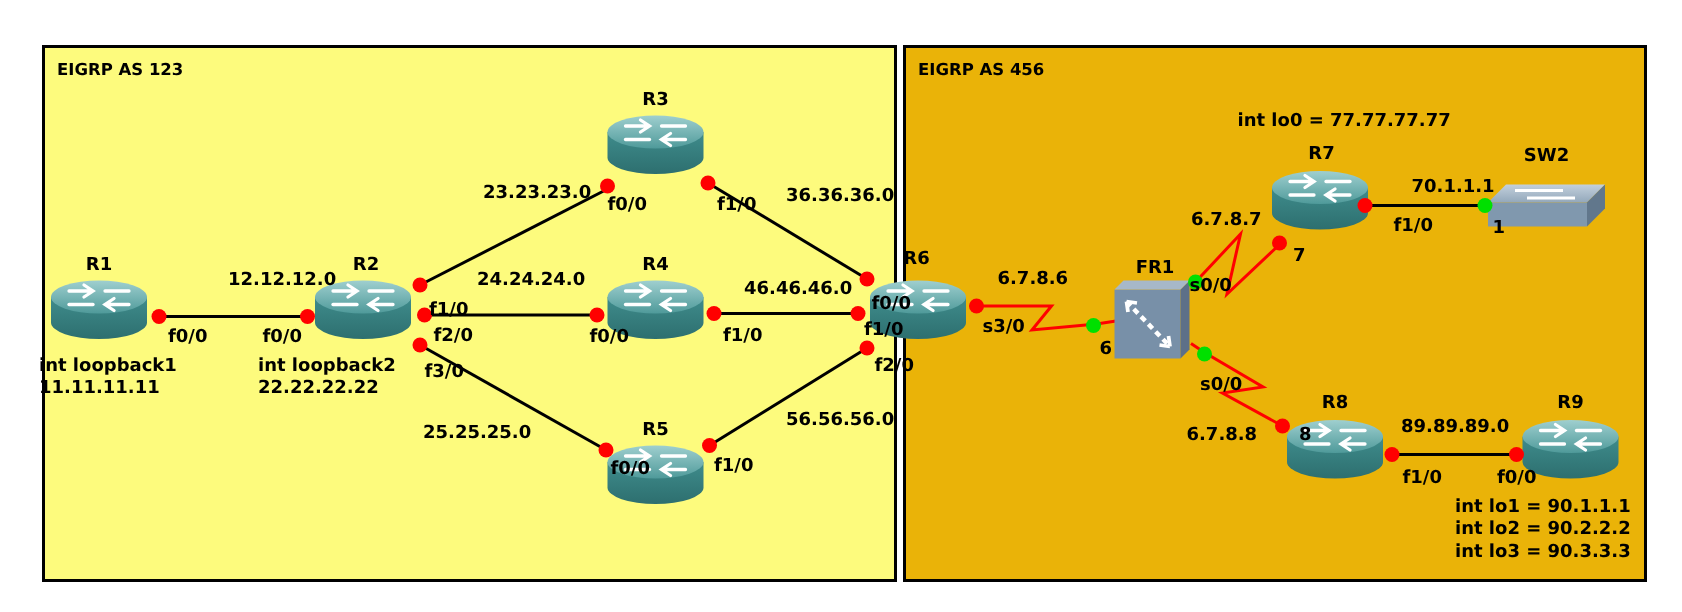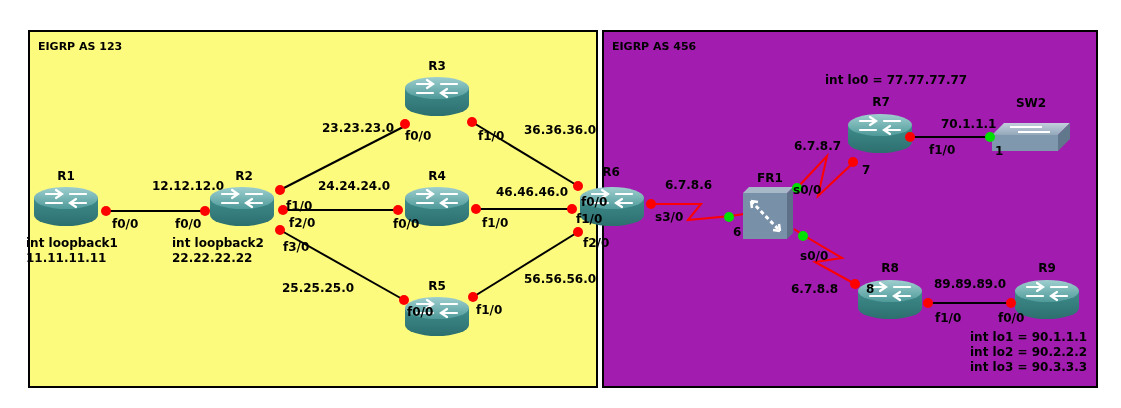--- a/index.html
+++ b/index.html
@@ -1,20 +1,20 @@
 <!DOCTYPE html>
 <html><head>
 <meta charset="utf-8">
 <style>
   html,body{margin:0;padding:0;background:#ffffff;}
   body{width:1121px;height:408px;position:relative;overflow:hidden;font-family:"DejaVu Sans",sans-serif;}
   #stage{position:absolute;left:0;top:0;width:1121px;height:408px;}
   .area{position:absolute;box-sizing:border-box;border:2px solid #000;}
   .area-left{left:28px;top:30px;width:570px;height:358px;background:#fdfb7d;padding-left:12px;}
-  .area-right{left:602px;top:30px;width:496px;height:358px;background:#a21caf;text-decoration:underline;}
+  .area-right{left:602px;top:30px;width:496px;height:358px;background:#eab308;text-decoration:underline;}
   .area-title{position:absolute;left:8px;top:8px;font-size:11px;font-weight:bold;color:#000;}
   svg text{font-family:"DejaVu Sans",sans-serif;font-weight:bold;font-size:12px;fill:#000;}
 </style>
 </head>
 <body>
 
 <div id="stage">
   <div class="area area-left">
     <div class="area-title">EIGRP AS 123</div>
   </div>

